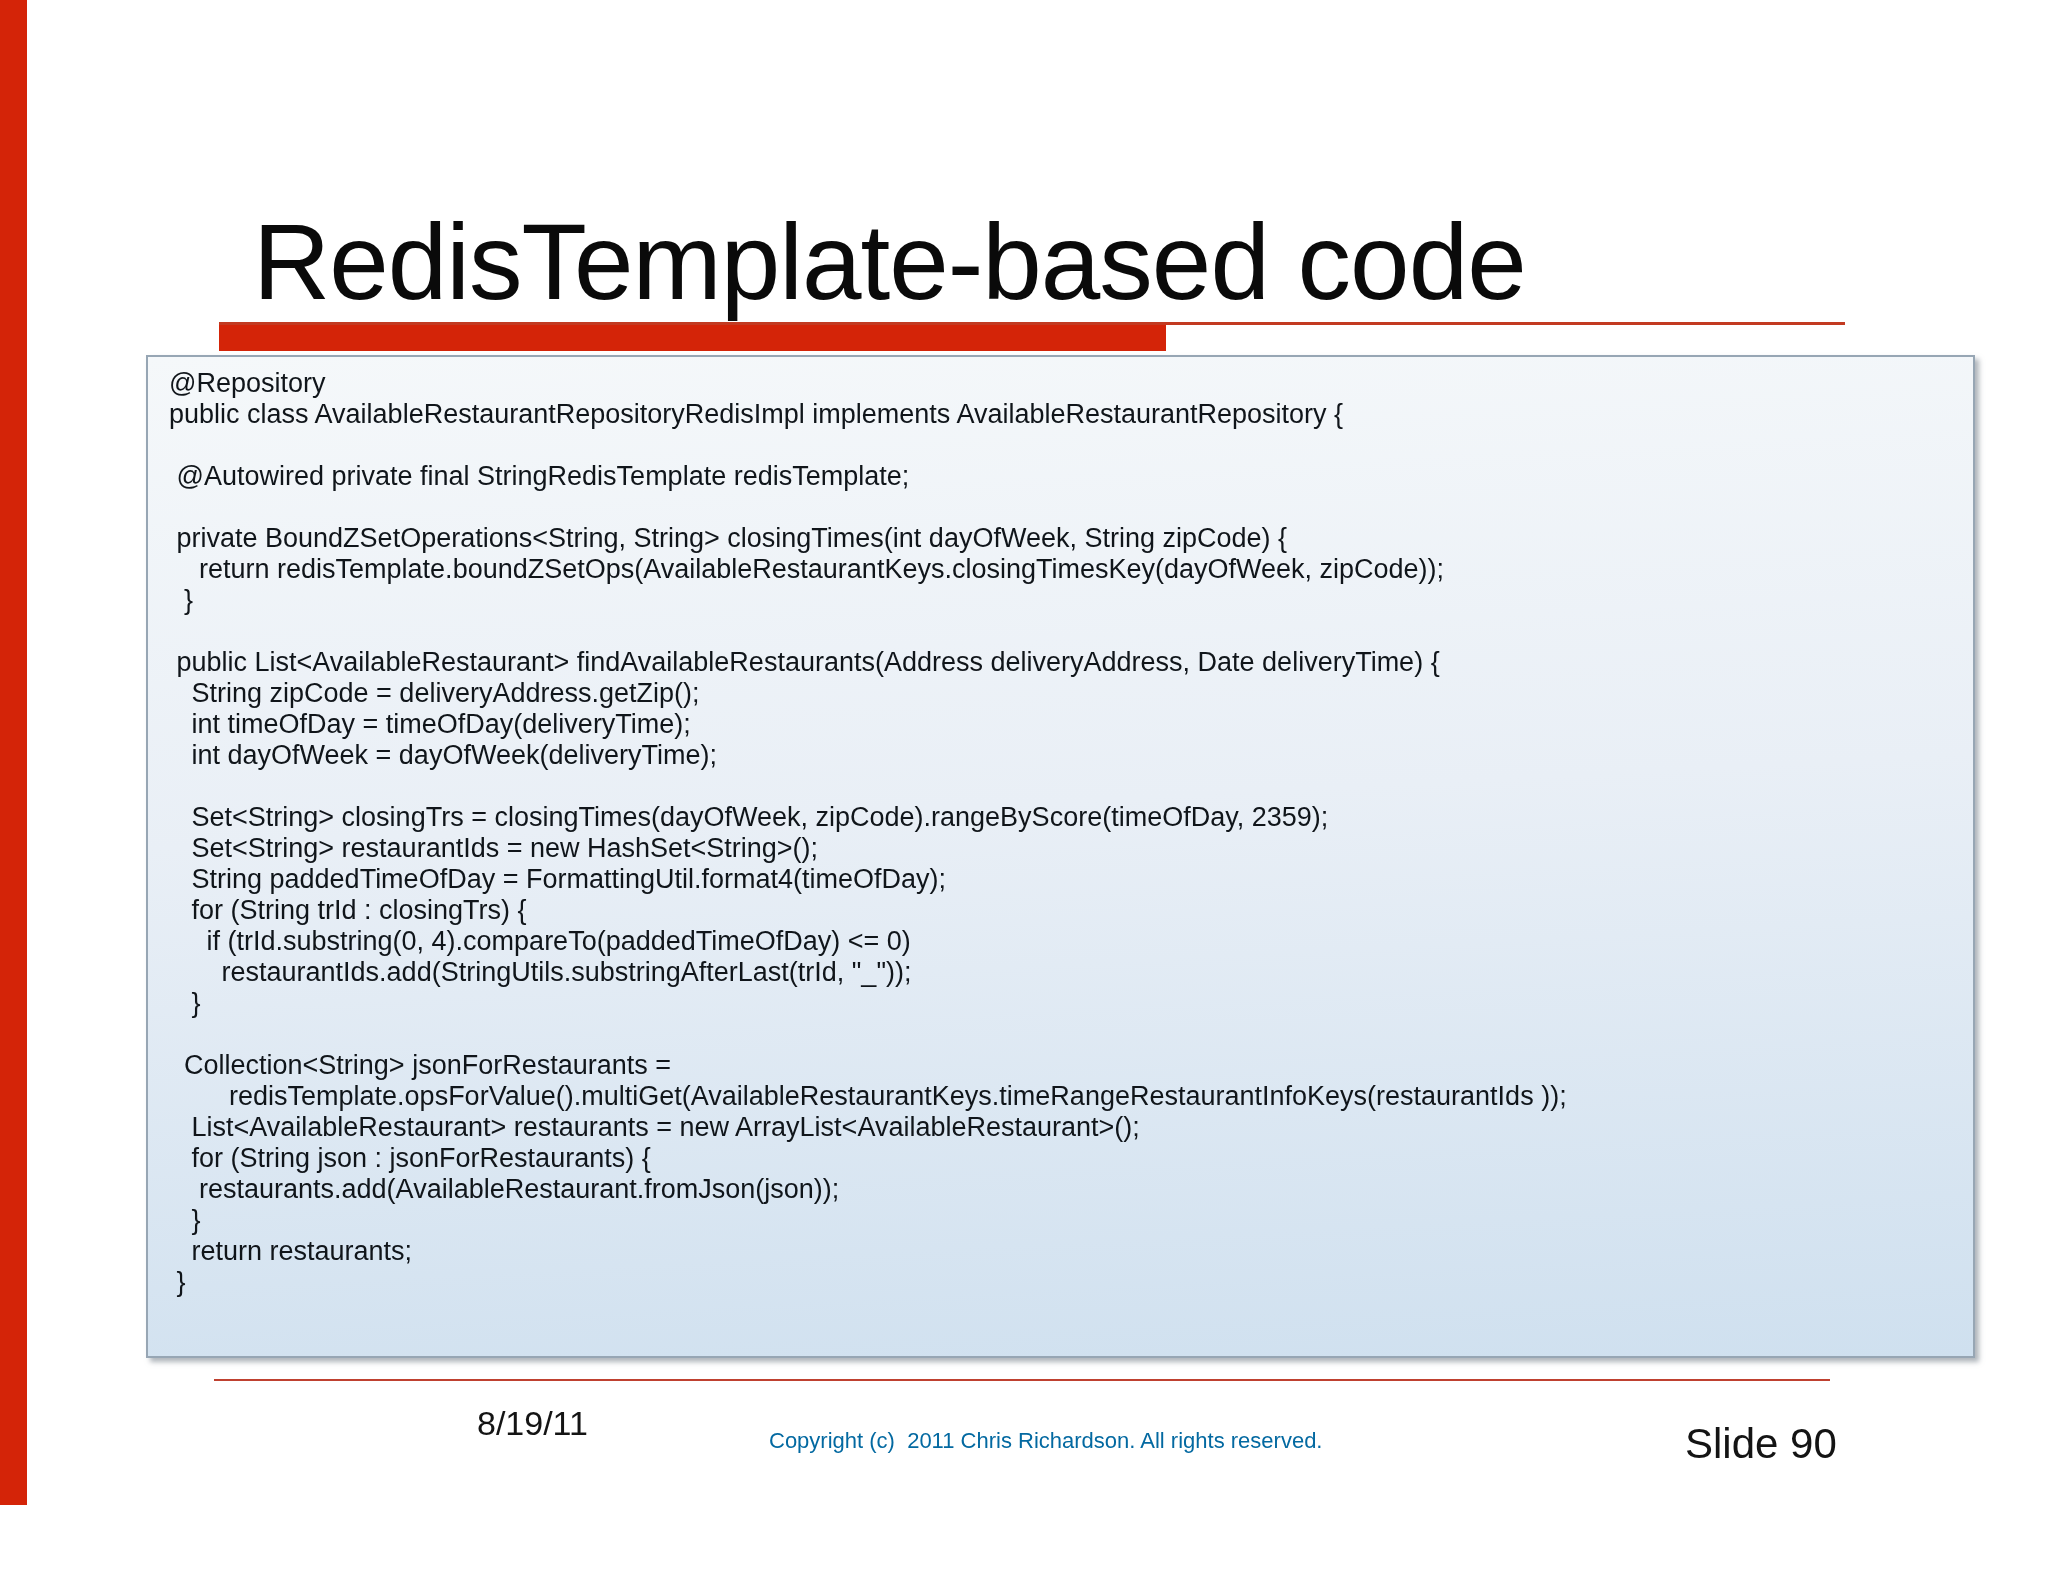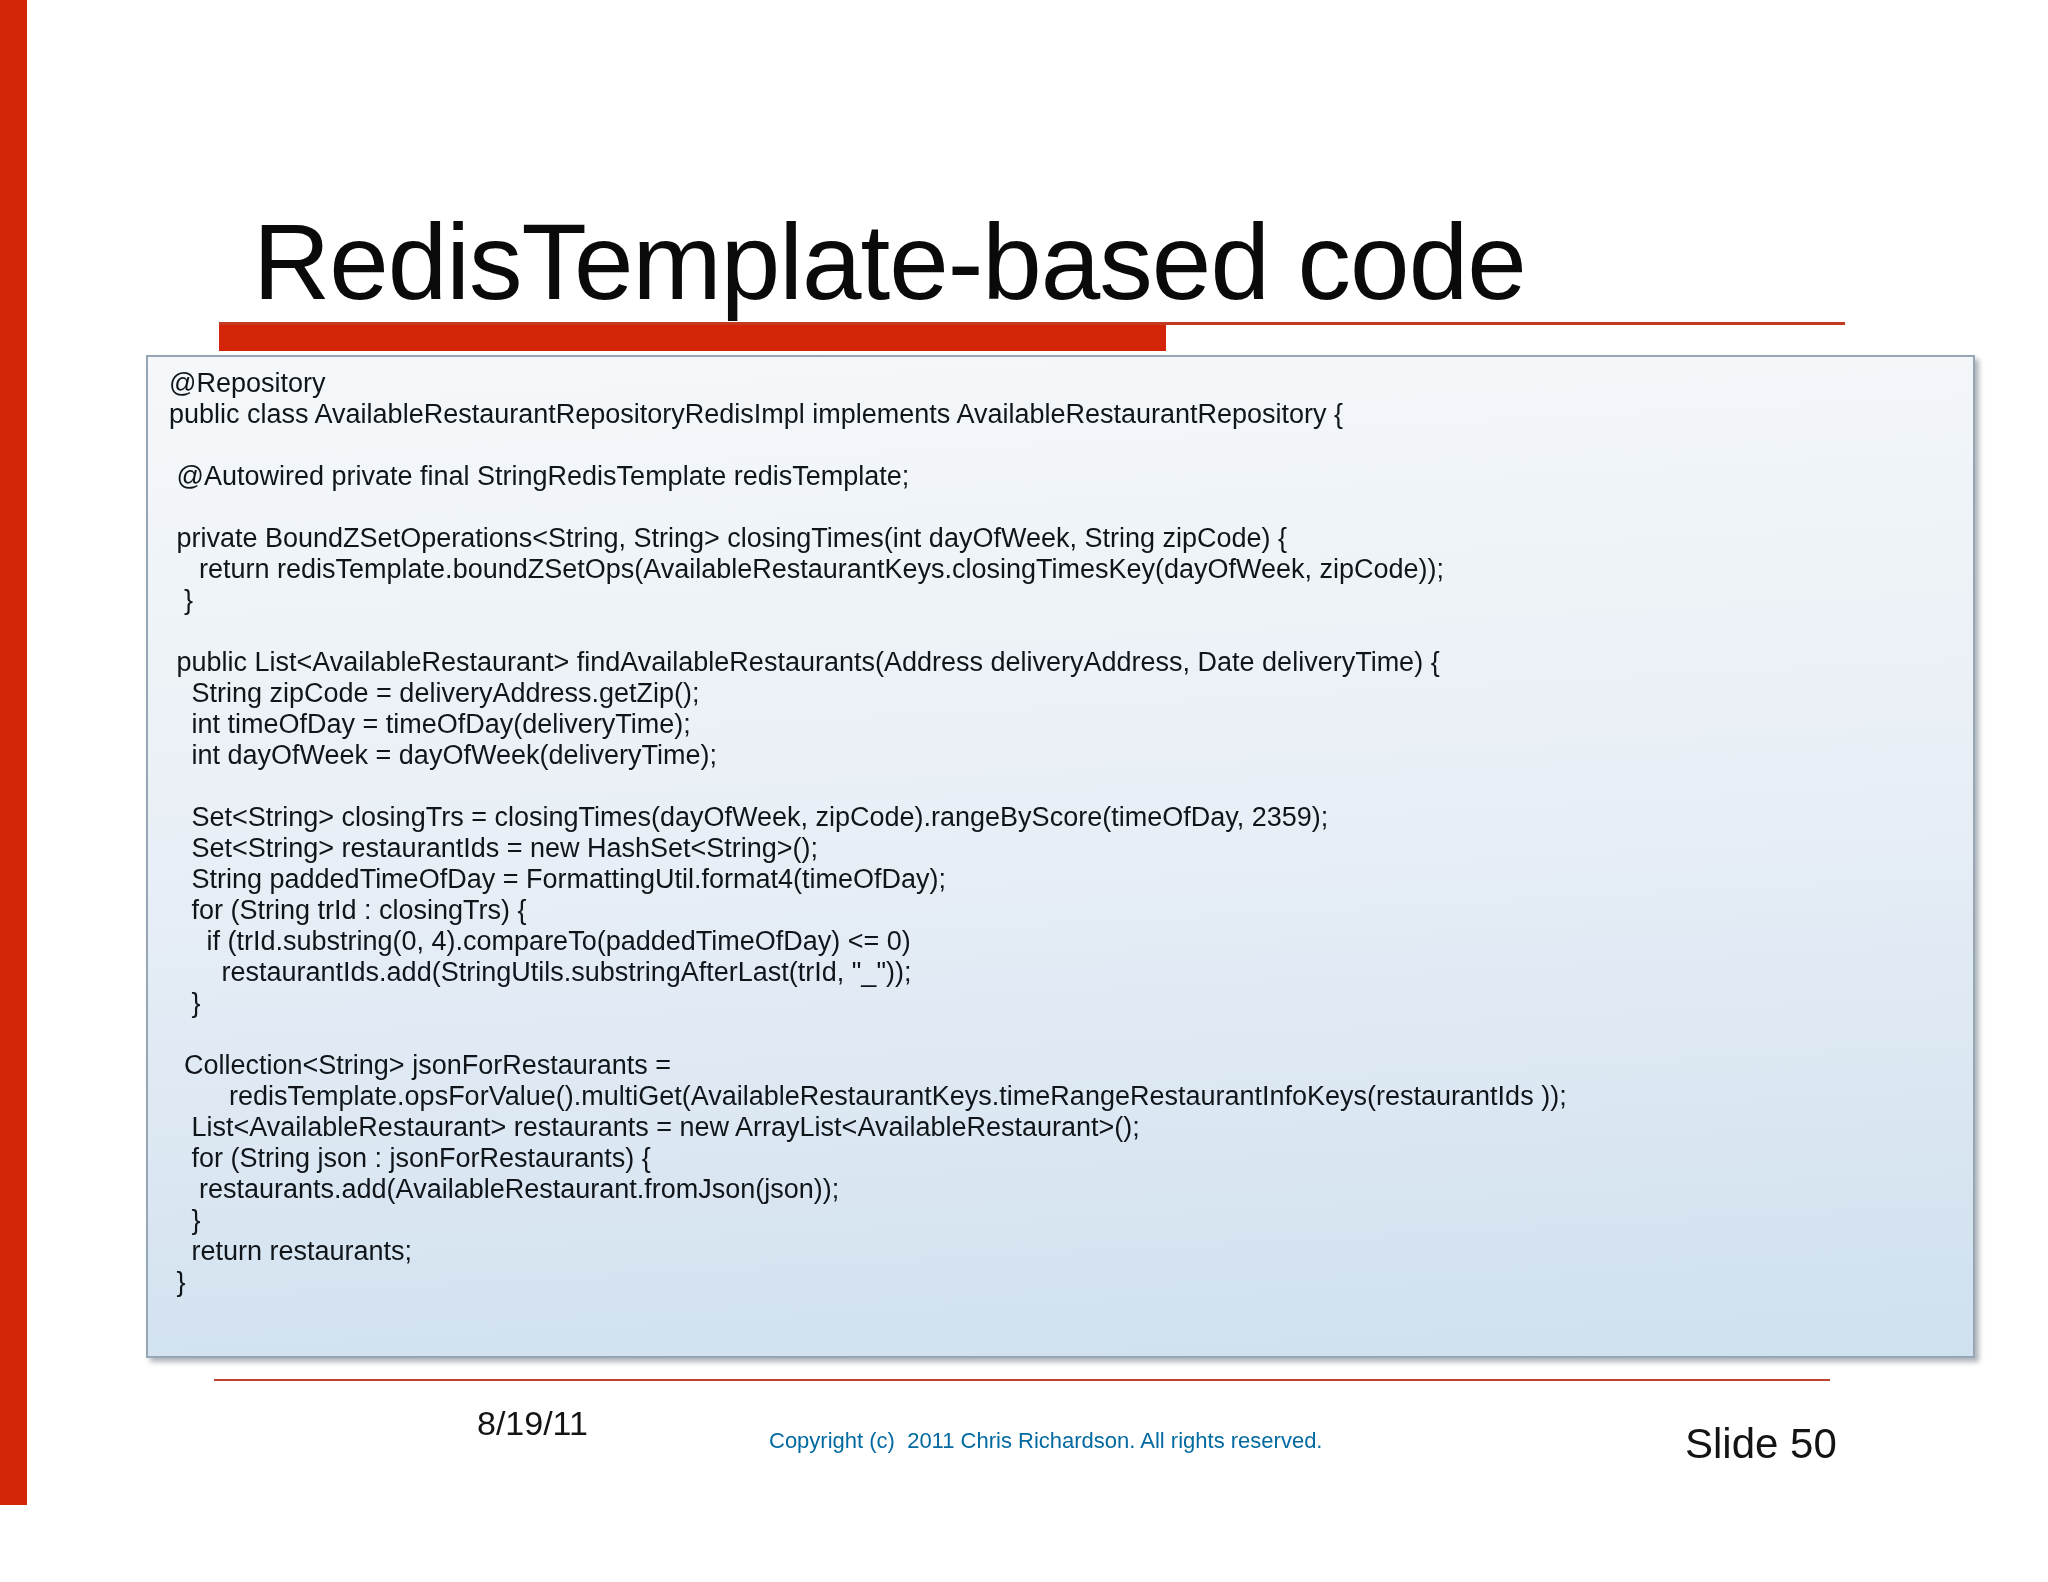--- a/index.html
+++ b/index.html
@@ -85,15 +85,15 @@
   <div class="title-rule"></div>
   <div class="title-bar"></div>
 
   <div class="code-panel">
     <div class="code-content" id="code-content"><div class="code-line"><span>@Repository</span></div><div class="code-line"><span>public class AvailableRestaurantRepositoryRedisImpl implements AvailableRestaurantRepository {</span></div><div class="code-line"><span></span></div><div class="code-line"><span> @Autowired private final StringRedisTemplate redisTemplate;</span></div><div class="code-line"><span></span></div><div class="code-line"><span> private BoundZSetOperations&lt;String, String&gt; closingTimes(int dayOfWeek, String zipCode) {</span></div><div class="code-line"><span>    return </span><span class="b">redisTemplate.boundZSetOps(AvailableRestaurantKeys.closingTimesKey(dayOfWeek, zipCode));</span></div><div class="code-line"><span>  }</span></div><div class="code-line"><span></span></div><div class="code-line"><span> public List&lt;AvailableRestaurant&gt; findAvailableRestaurants(Address deliveryAddress, Date deliveryTime) {</span></div><div class="code-line"><span>   String zipCode = deliveryAddress.getZip();</span></div><div class="code-line"><span>   int timeOfDay = timeOfDay(deliveryTime);</span></div><div class="code-line"><span>   int dayOfWeek = dayOfWeek(deliveryTime);</span></div><div class="code-line"><span></span></div><div class="code-line"><span>   Set&lt;String&gt; closingTrs = </span><span class="b">closingTimes(dayOfWeek, zipCode).rangeByScore(timeOfDay, 2359)</span><span>;</span></div><div class="code-line"><span>   Set&lt;String&gt; restaurantIds = new HashSet&lt;String&gt;();</span></div><div class="code-line"><span>   String paddedTimeOfDay = FormattingUtil.format4(timeOfDay);</span></div><div class="code-line"><span>   for (String trId : closingTrs) {</span></div><div class="code-line"><span>     if (trId.substring(0, 4).compareTo(paddedTimeOfDay) &lt;= 0)</span></div><div class="code-line"><span>       restaurantIds.add(StringUtils.substringAfterLast(trId, "_"));</span></div><div class="code-line"><span>   }</span></div><div class="code-line"><span></span></div><div class="code-line"><span>  Collection&lt;String&gt; jsonForRestaurants =</span></div><div class="code-line"><span>        </span><span class="b">redisTemplate.opsForValue().multiGet(AvailableRestaurantKeys.timeRangeRestaurantInfoKeys(restaurantIds ))</span><span>;</span></div><div class="code-line"><span>   List&lt;AvailableRestaurant&gt; restaurants = new ArrayList&lt;AvailableRestaurant&gt;();</span></div><div class="code-line"><span>   for (String json : jsonForRestaurants) {</span></div><div class="code-line"><span>    restaurants.add(AvailableRestaurant.fromJson(json));</span></div><div class="code-line"><span>   }</span></div><div class="code-line"><span>   return restaurants;</span></div><div class="code-line"><span> }</span></div></div>
   </div>
 
   <div class="footer-rule"></div>
   <div class="footer-date">8/19/11</div>
   <div class="footer-copyright">Copyright (c)  2011 Chris Richardson. All rights reserved.</div>
-  <div class="footer-slide-number">Slide 50</div>
+  <div class="footer-slide-number">Slide 90</div>
 
 </div>
 
 </body></html>

